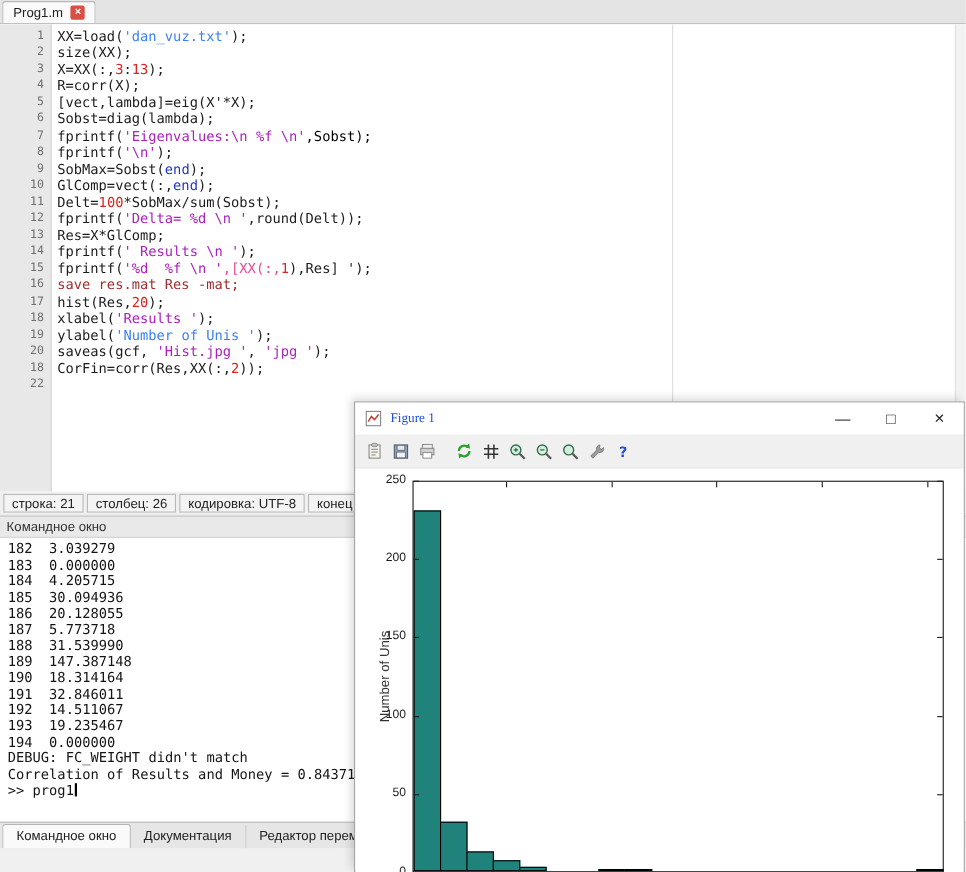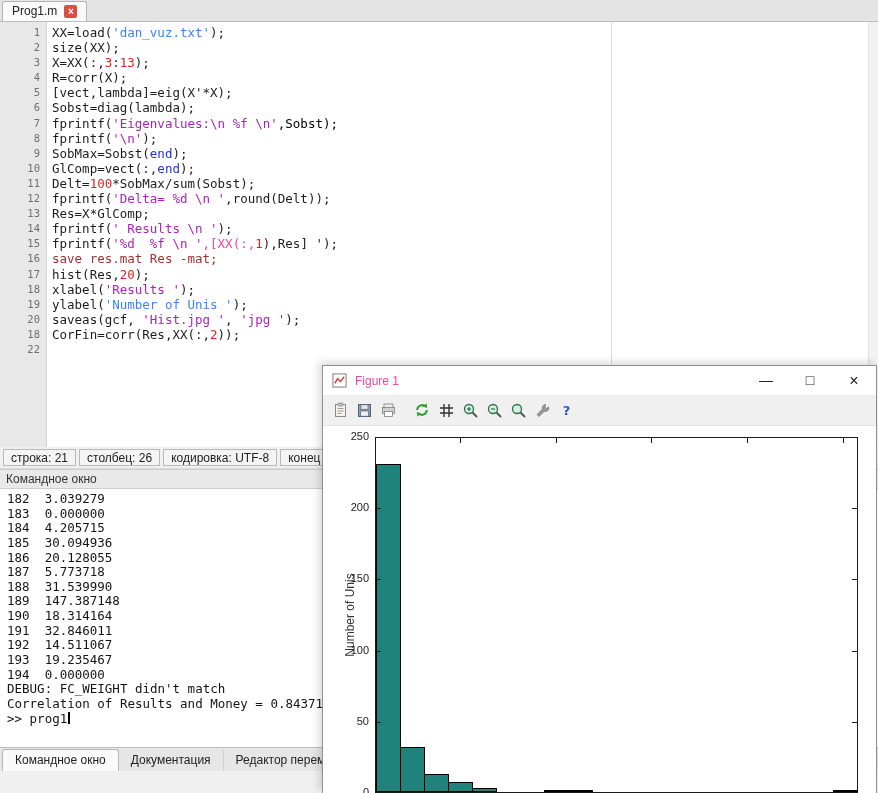--- a/index.html
+++ b/index.html
@@ -47,21 +47,21 @@
     display:flex;align-items:flex-end;padding-left:2px;box-sizing:border-box;}
   .btab{font-size:12px;padding:3px 12px 4px;color:#222;border-right:1px solid #cfcfcf;}
   .btab.active{background:#fafafa;border:1px solid #b5b5b5;border-bottom:none;
     border-radius:3px 3px 0 0;}
   
   .figure-window{position:absolute;left:322px;top:365px;width:555px;height:428px;
     background:#ffffff;border:1px solid #8f8f8f;box-sizing:border-box;z-index:10;
     box-shadow:-3px -3px 8px rgba(0,0,0,0.15);}
   .fig-titlebar{height:29px;display:flex;align-items:center;background:#ffffff;}
   .fig-title-icon{width:16px;height:16px;margin:0 7px 0 9px;flex:none;display:flex;align-items:center;}
-  .fig-title{font-size:12px;color:#ec4899;margin-right:auto;}
+  .fig-title{font-size:12px;color:#1d4ed8;margin-right:auto;font-family:Liberation Serif, serif;}
   .fig-btn{width:44px;height:29px;text-align:center;line-height:29px;
     font-size:14px;color:#222;flex:none;}
   .fig-btn.close-glyph{font-size:16px;}
   .fig-toolbar{height:30px;background:#f0f0f0;display:flex;align-items:center;
     padding-left:6px;gap:2px;border-bottom:1px solid #e3e3e3;}
   .tool-btn{width:22px;height:22px;display:flex;align-items:center;justify-content:center;}
   .tool-gap{width:8px;}
   .chart-region{position:relative;height:369px;background:#ffffff;overflow:hidden;}
   .plot-box{position:absolute;left:52px;top:11px;width:483px;height:356px;
     border:1px solid #1a1a1a;box-sizing:border-box;}

